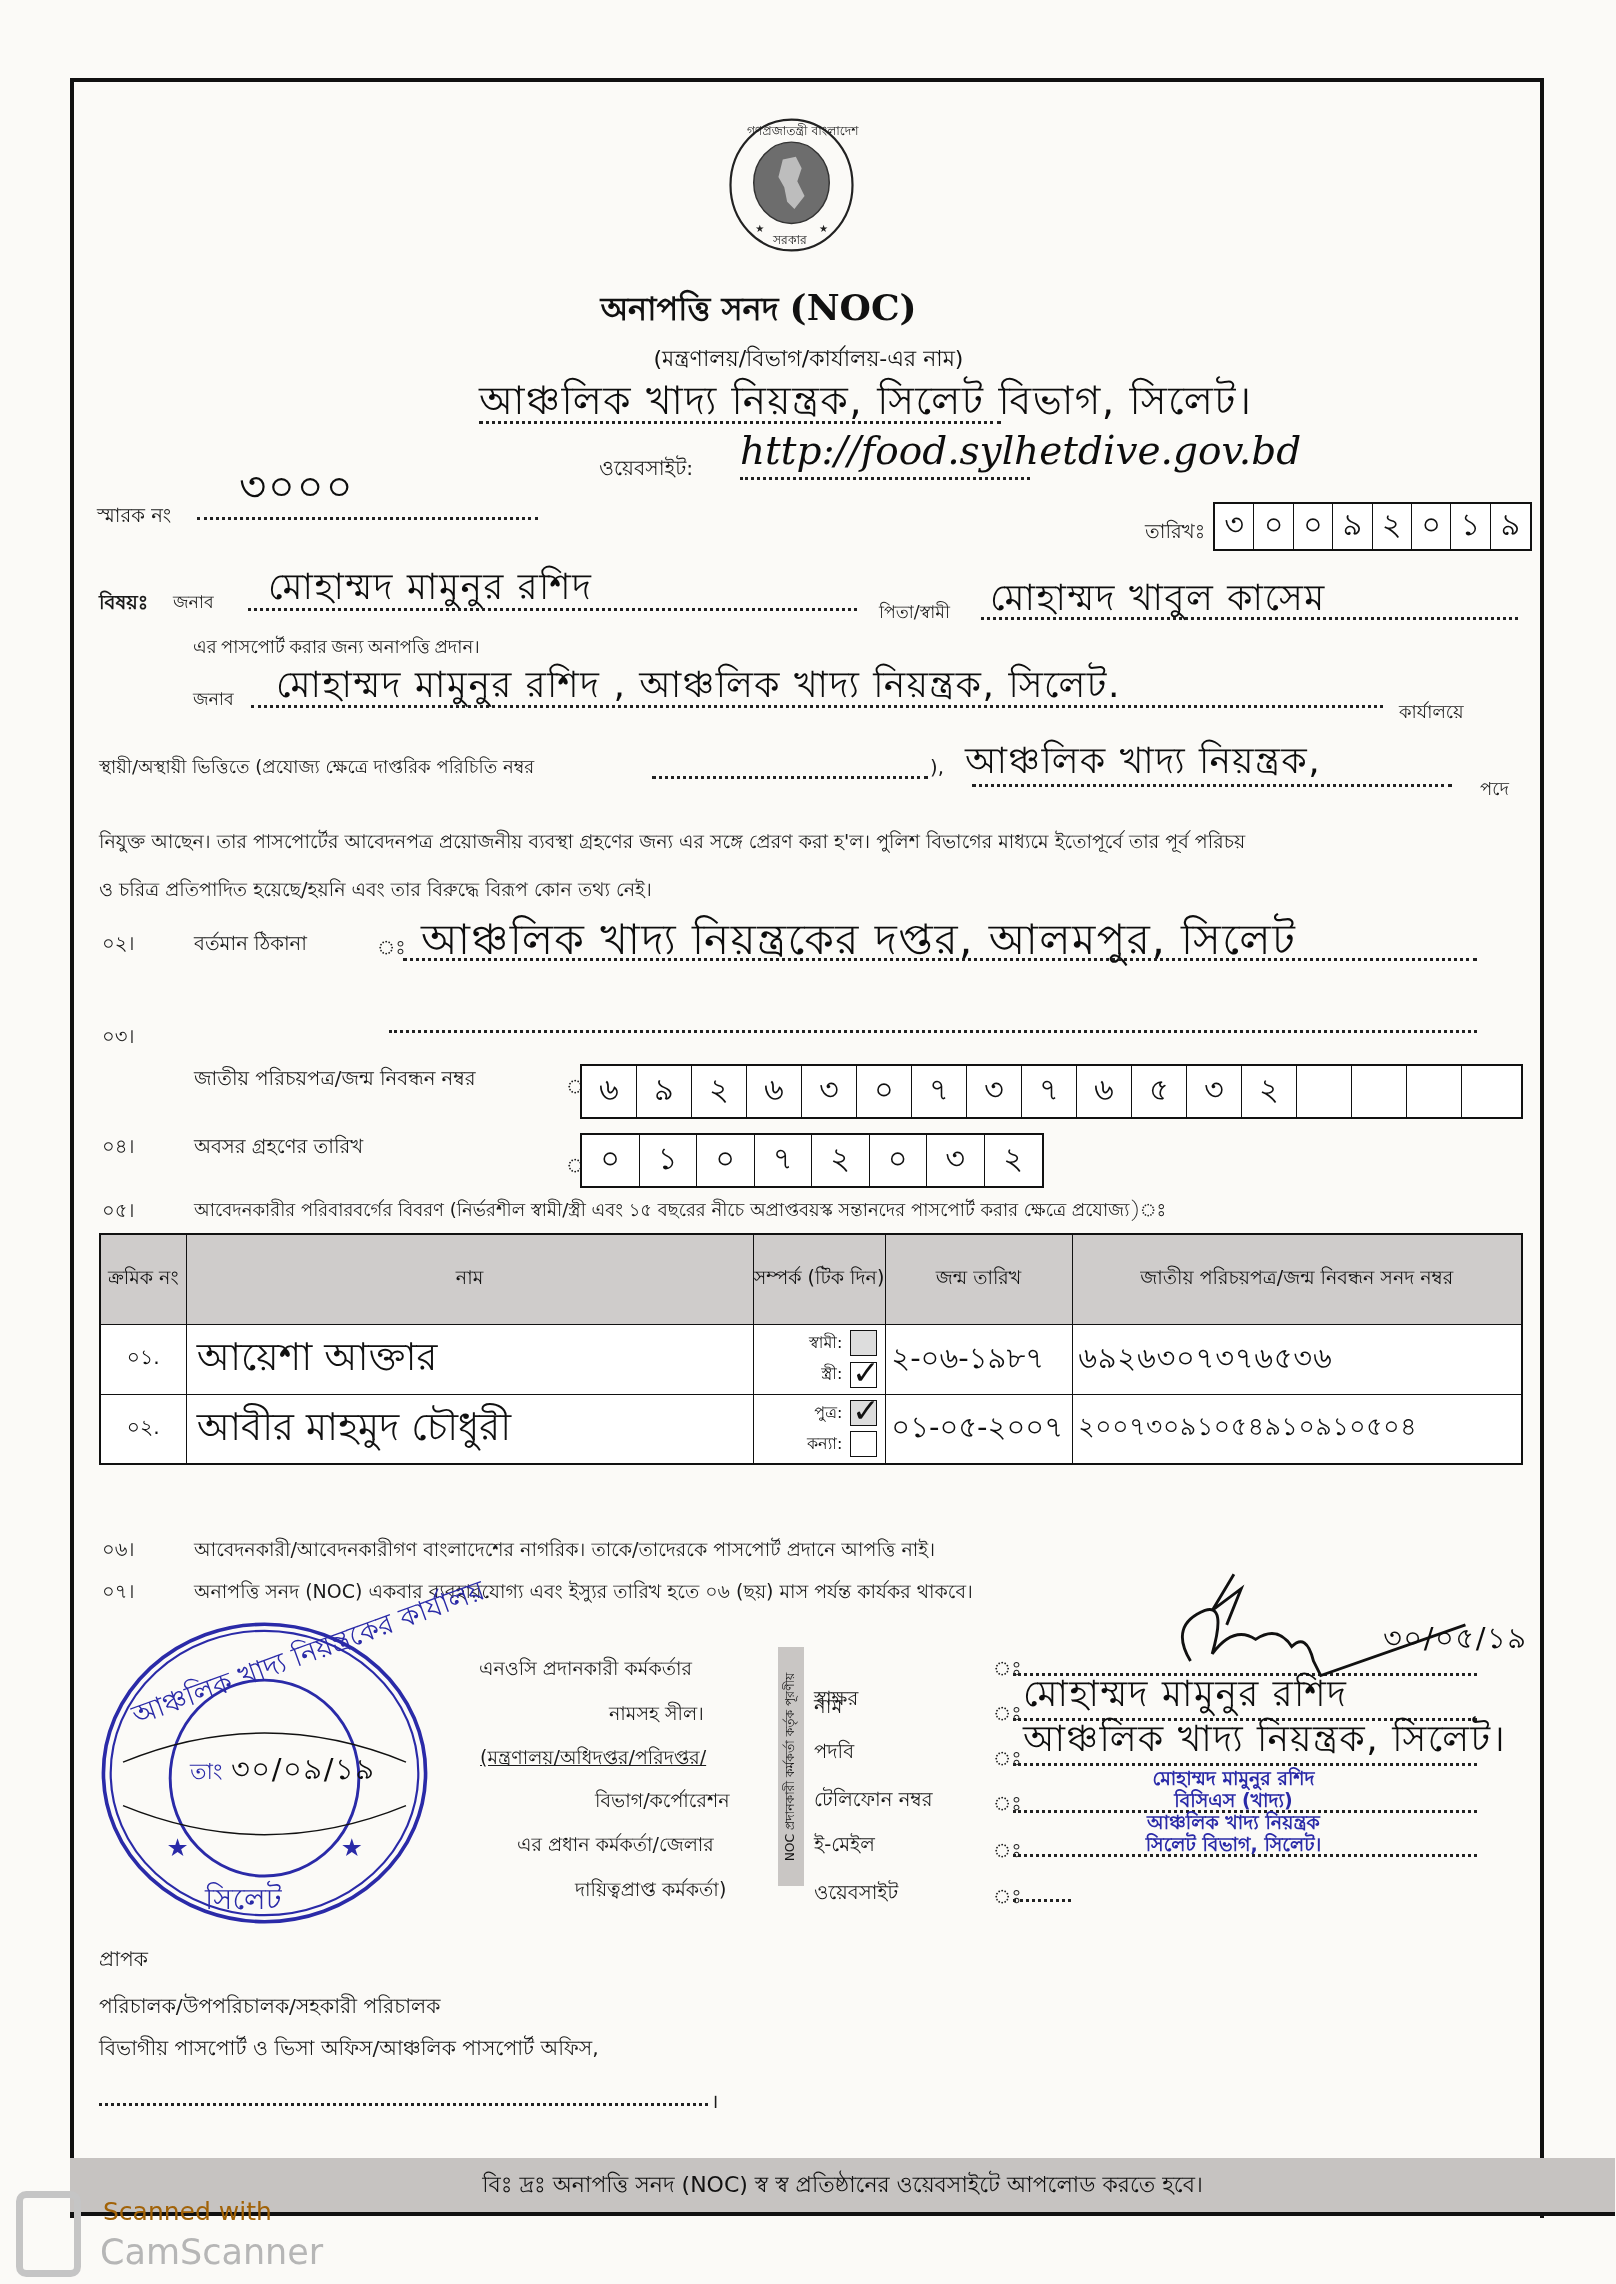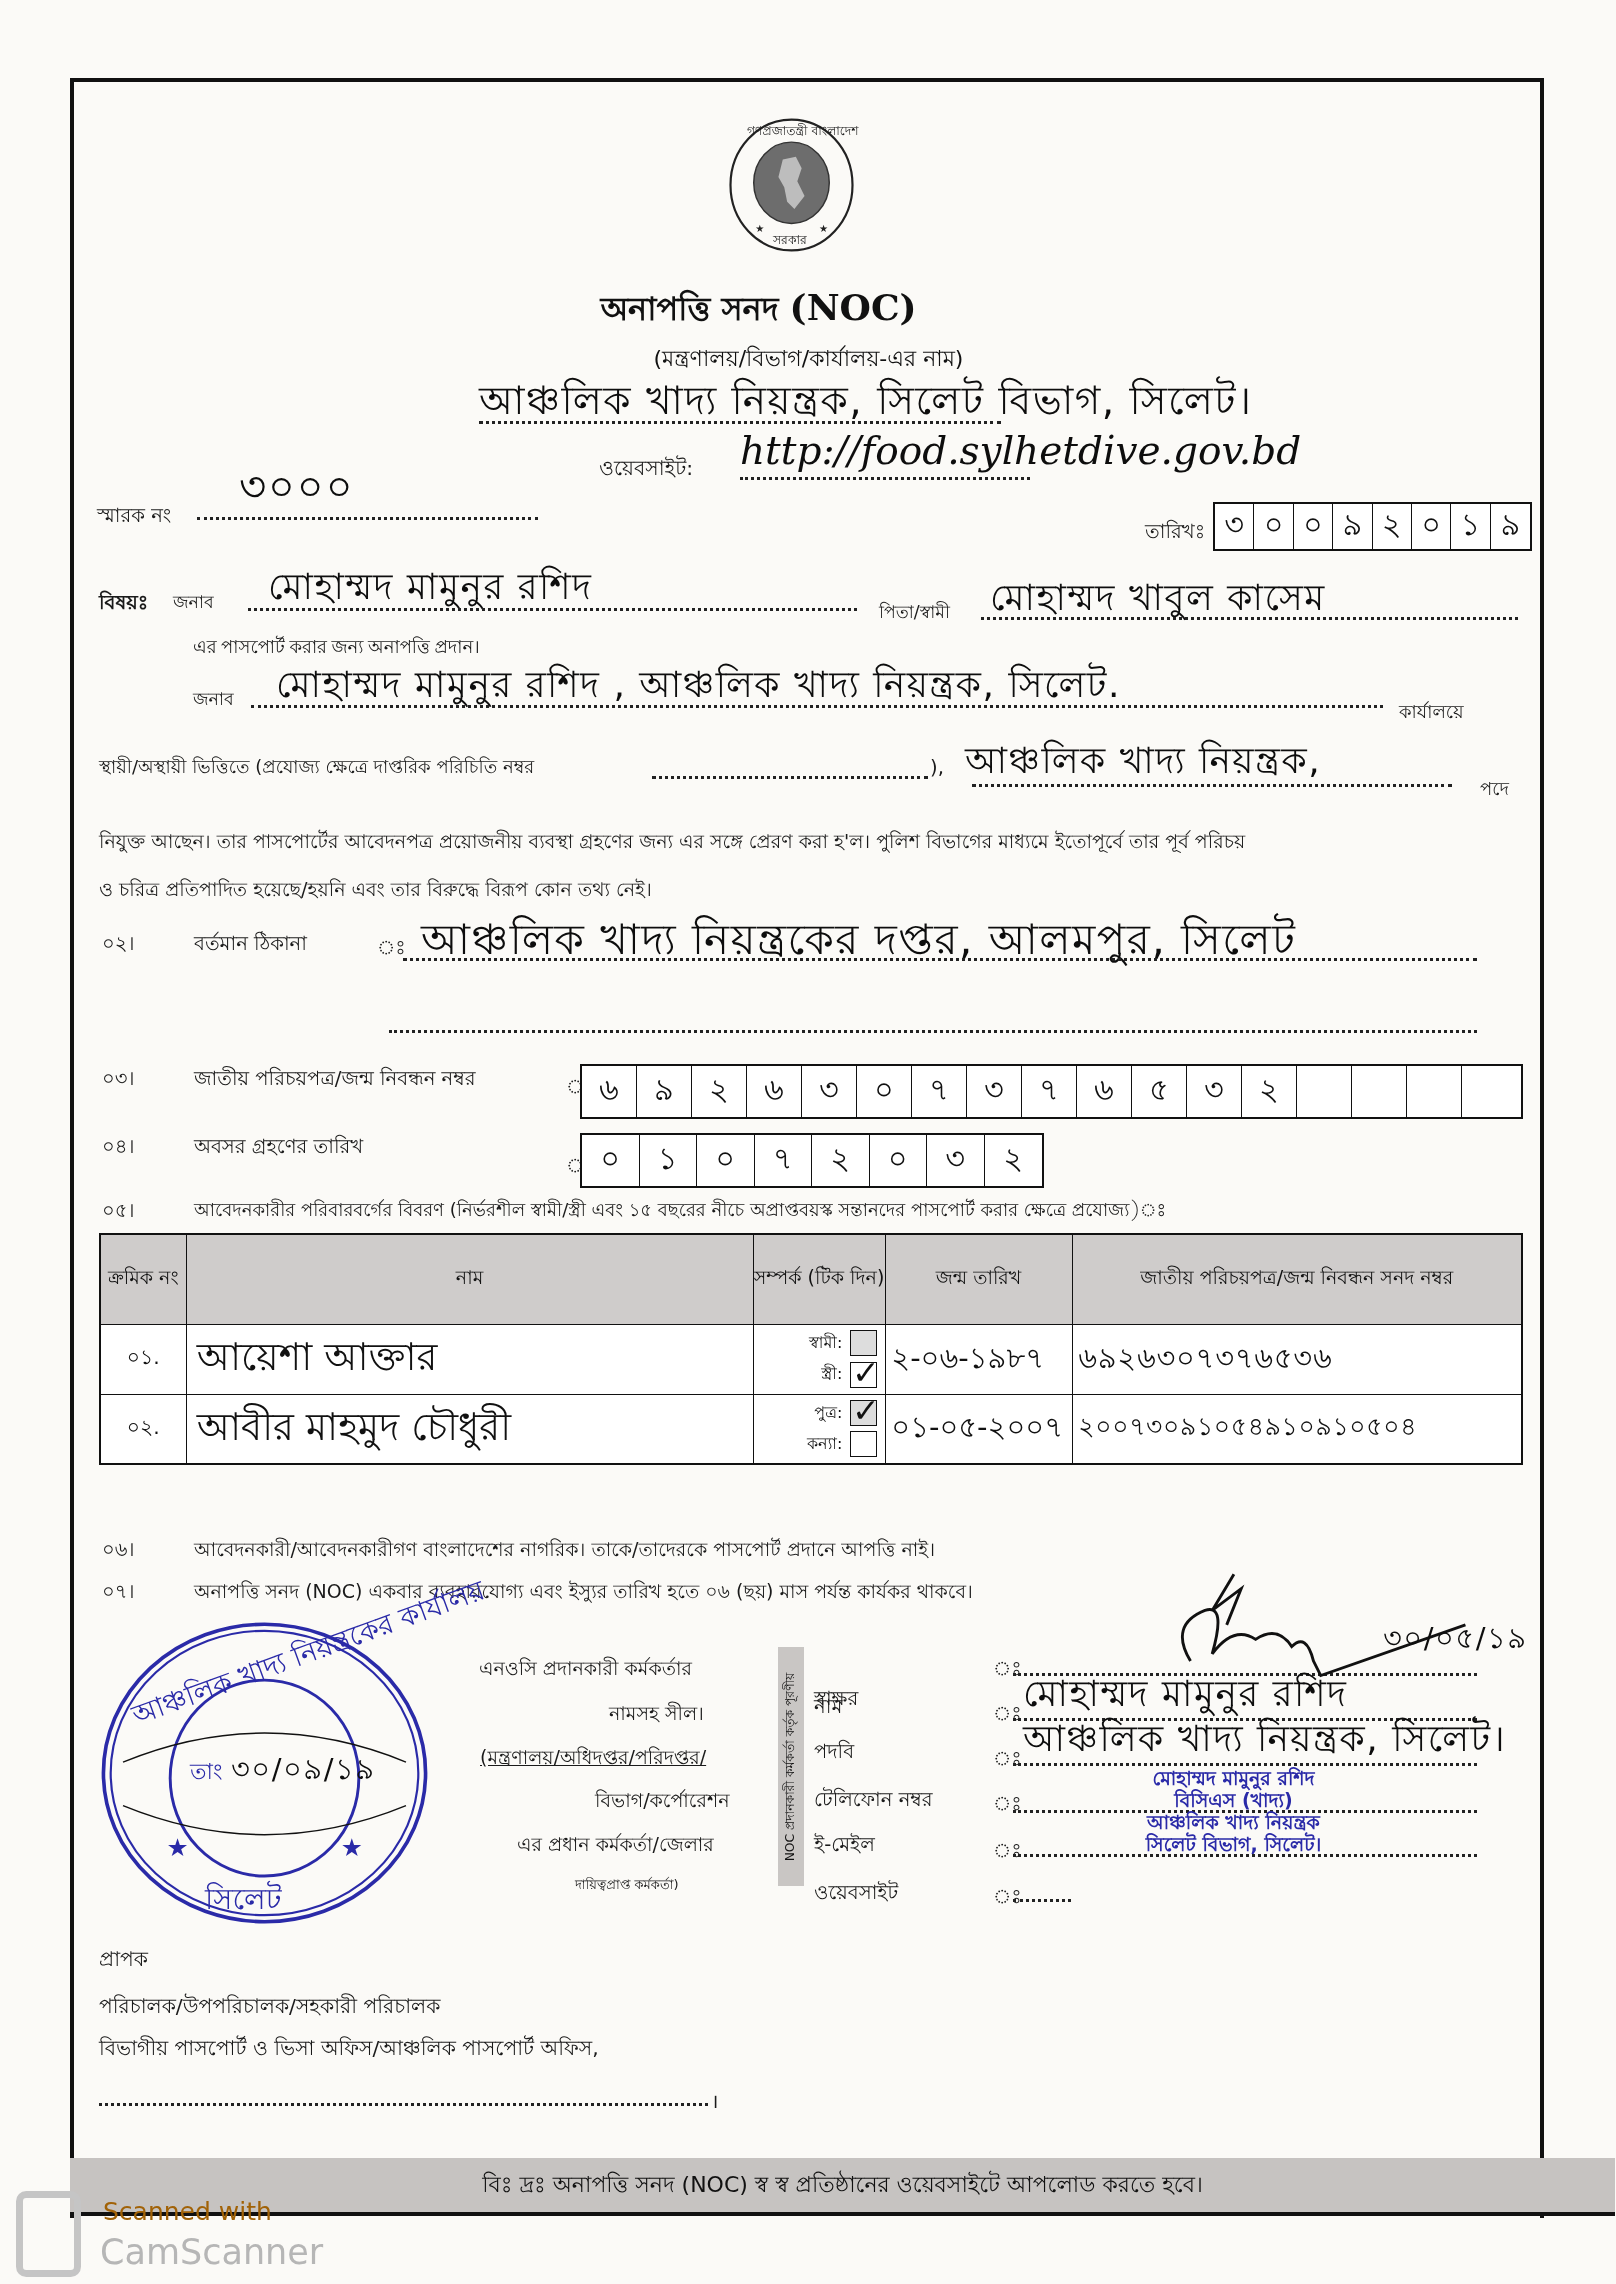--- a/index.html
+++ b/index.html
@@ -125,21 +125,21 @@
 <div class="abs print" style="left:99px;top:827px;font-size:19px;">নিযুক্ত আছেন। তার পাসপোর্টের আবেদনপত্র প্রয়োজনীয় ব্যবস্থা গ্রহণের জন্য এর সঙ্গে প্রেরণ করা হ'ল। পুলিশ বিভাগের মাধ্যমে  ইতোপূর্বে তার পূর্ব পরিচয়</div>
 <div class="abs print" style="left:99px;top:875px;font-size:19px;">ও চরিত্র প্রতিপাদিত হয়েছে/হয়নি এবং তার বিরুদ্ধে বিরূপ কোন তথ্য নেই।</div>
 
 <div class="abs print" style="left:102px;top:929px;">০২।</div>
 <div class="abs print" style="left:194px;top:929px;">বর্তমান ঠিকানা</div>
 <div class="abs print" style="left:377px;top:933px;">ঃ</div>
 <div class="abs hand" style="left:421px;top:907px;font-size:42px;">আঞ্চলিক খাদ্য নিয়ন্ত্রকের দপ্তর, আলমপুর, সিলেট</div>
 <div class="dots" style="left:403px;top:958px;width:1074px;"></div>
 <div class="dots" style="left:389px;top:1030px;width:1088px;"></div>
 
-<div class="abs print" style="left:102px;top:1064px;text-align:center;">০৩।</div>
+<div class="abs print" style="left:102px;top:1022px;text-align:center;">০৩।</div>
 <div class="abs print" style="left:194px;top:1064px;">জাতীয় পরিচয়পত্র/জন্ম নিবন্ধন নম্বর</div>
 <div class="abs print" style="left:566px;top:1072px;">ঃ</div>
 <div class="boxrow" style="left:580px;top:1064px;width:943px;height:55px;">
   <div class="cell" style="width:55px">৬</div>
   <div class="cell" style="width:55px">৯</div>
   <div class="cell" style="width:55px">২</div>
   <div class="cell" style="width:55px">৬</div>
   <div class="cell" style="width:55px">৩</div>
   <div class="cell" style="width:55px">০</div>
   <div class="cell" style="width:55px">৭</div>
@@ -241,21 +241,21 @@
 <div class="abs" style="left:123px;top:1632px;font-size:27.6px;color:#2a2aa8;transform:rotate(-20deg);white-space:nowrap;">আঞ্চলিক খাদ্য নিয়ন্ত্রকের কার্যালয়</div>
 <div class="abs" style="left:205px;top:1876px;font-size:29px;color:#2a2aa8;">সিলেট</div>
 <div class="abs" style="left:190px;top:1754px;font-size:22px;color:#2a2aa8;">তাং</div>
 <div class="abs hand" style="left:231px;top:1746px;font-size:29px;">৩০/০৯/১৯</div>
 
 <div class="abs print" style="left:479px;top:1654px;font-size:19px;">এনওসি প্রদানকারী কর্মকর্তার</div>
 <div class="abs print" style="left:609px;top:1699px;font-size:19px;">নামসহ সীল।</div>
 <div class="abs print" style="left:480px;top:1743px;font-size:19px;text-decoration:underline;">(মন্ত্রণালয়/অধিদপ্তর/পরিদপ্তর/</div>
 <div class="abs print" style="left:595px;top:1786px;font-size:19px;">বিভাগ/কর্পোরেশন</div>
 <div class="abs print" style="left:517px;top:1830px;font-size:19px;">এর প্রধান কর্মকর্তা/জেলার</div>
-<div class="abs print" style="left:575px;top:1875px;font-size:13px;">দায়িত্বপ্রাপ্ত কর্মকর্তা)</div>
+<div class="abs print" style="left:575px;top:1875px;font-size:19px;">দায়িত্বপ্রাপ্ত কর্মকর্তা)</div>
 
 <div class="abs vstrip">
     <span>NOC প্রদানকারী কর্মকর্তা কর্তৃক পূরণীয়</span>
   </div>
 
 <div class="abs print" style="left:814px;top:1646px;margin-top:38px;">স্বাক্ষর</div>
 <div class="abs print" style="left:814px;top:1692px;">নাম</div>
 <div class="abs print" style="left:814px;top:1737px;">পদবি</div>
 <div class="abs print" style="left:814px;top:1785px;">টেলিফোন নম্বর</div>
 <div class="abs print" style="left:814px;top:1830px;">ই-মেইল</div>

